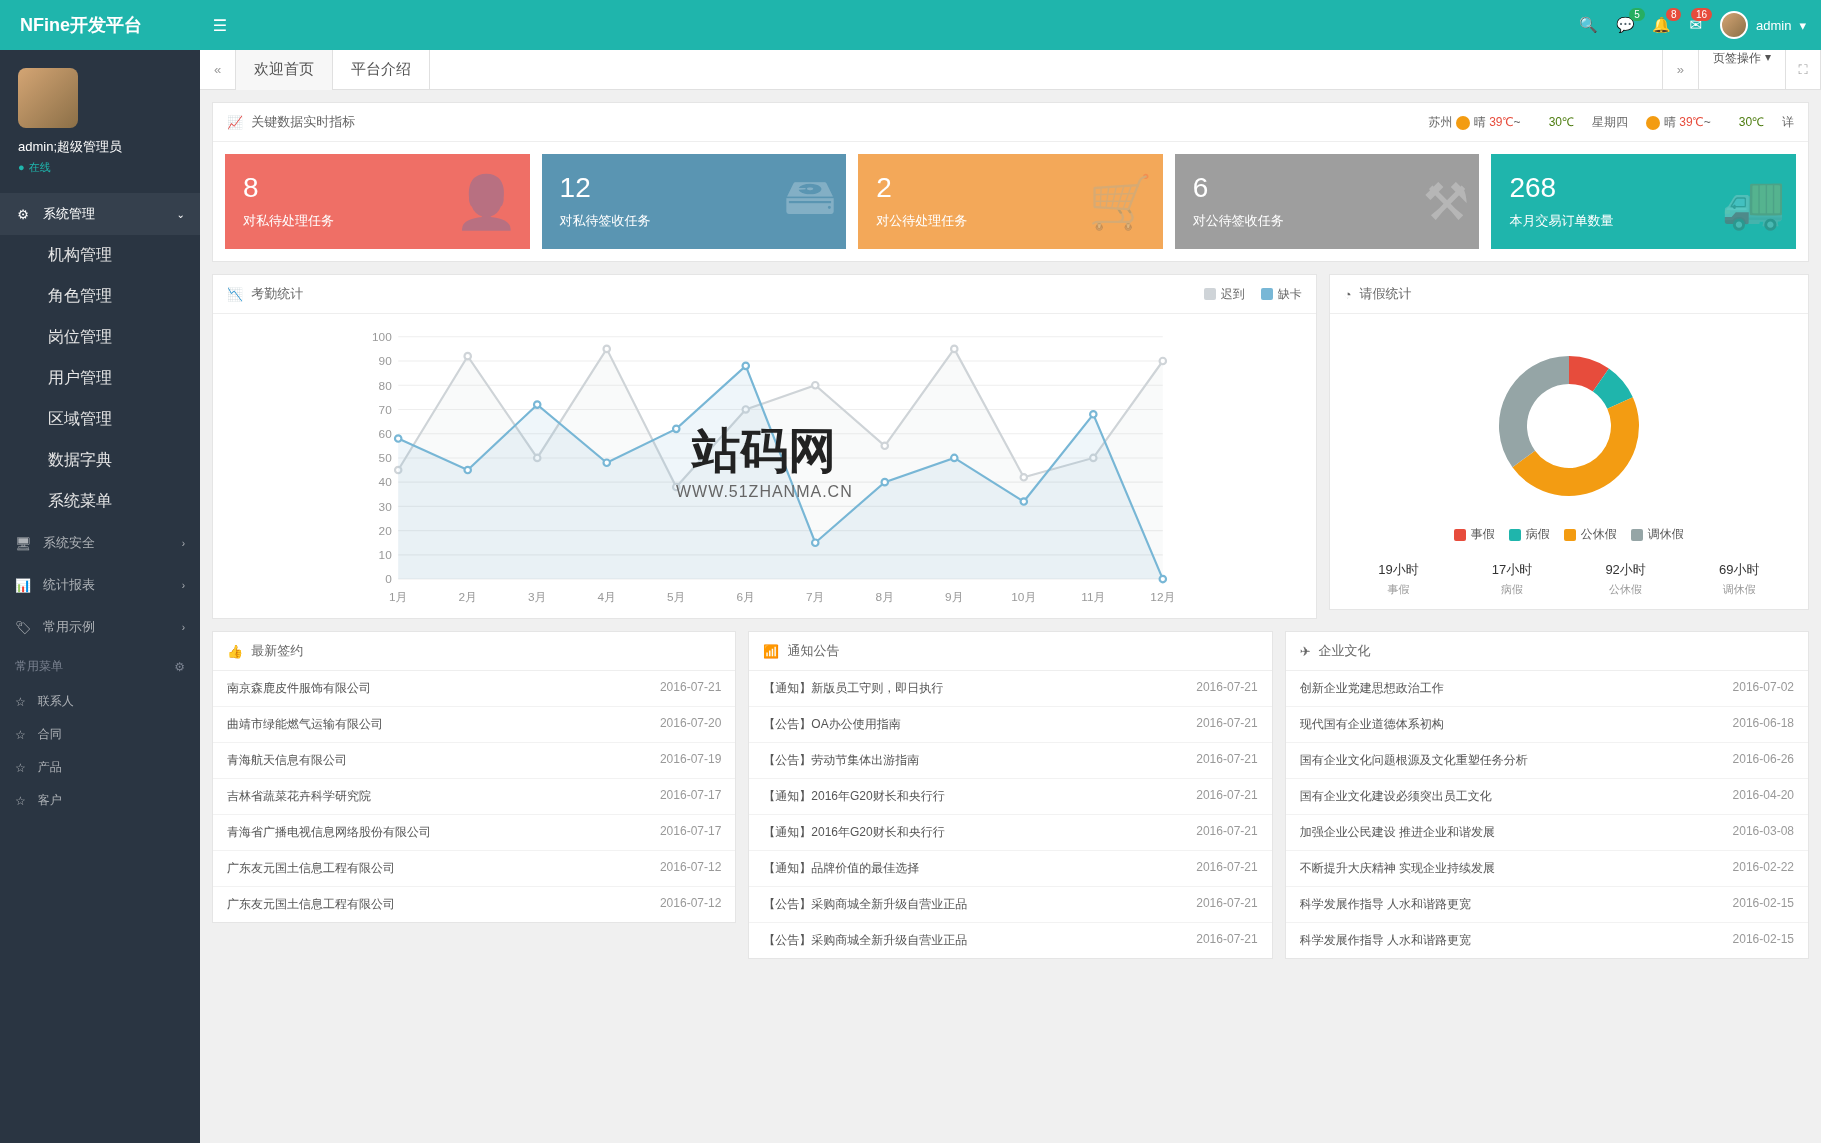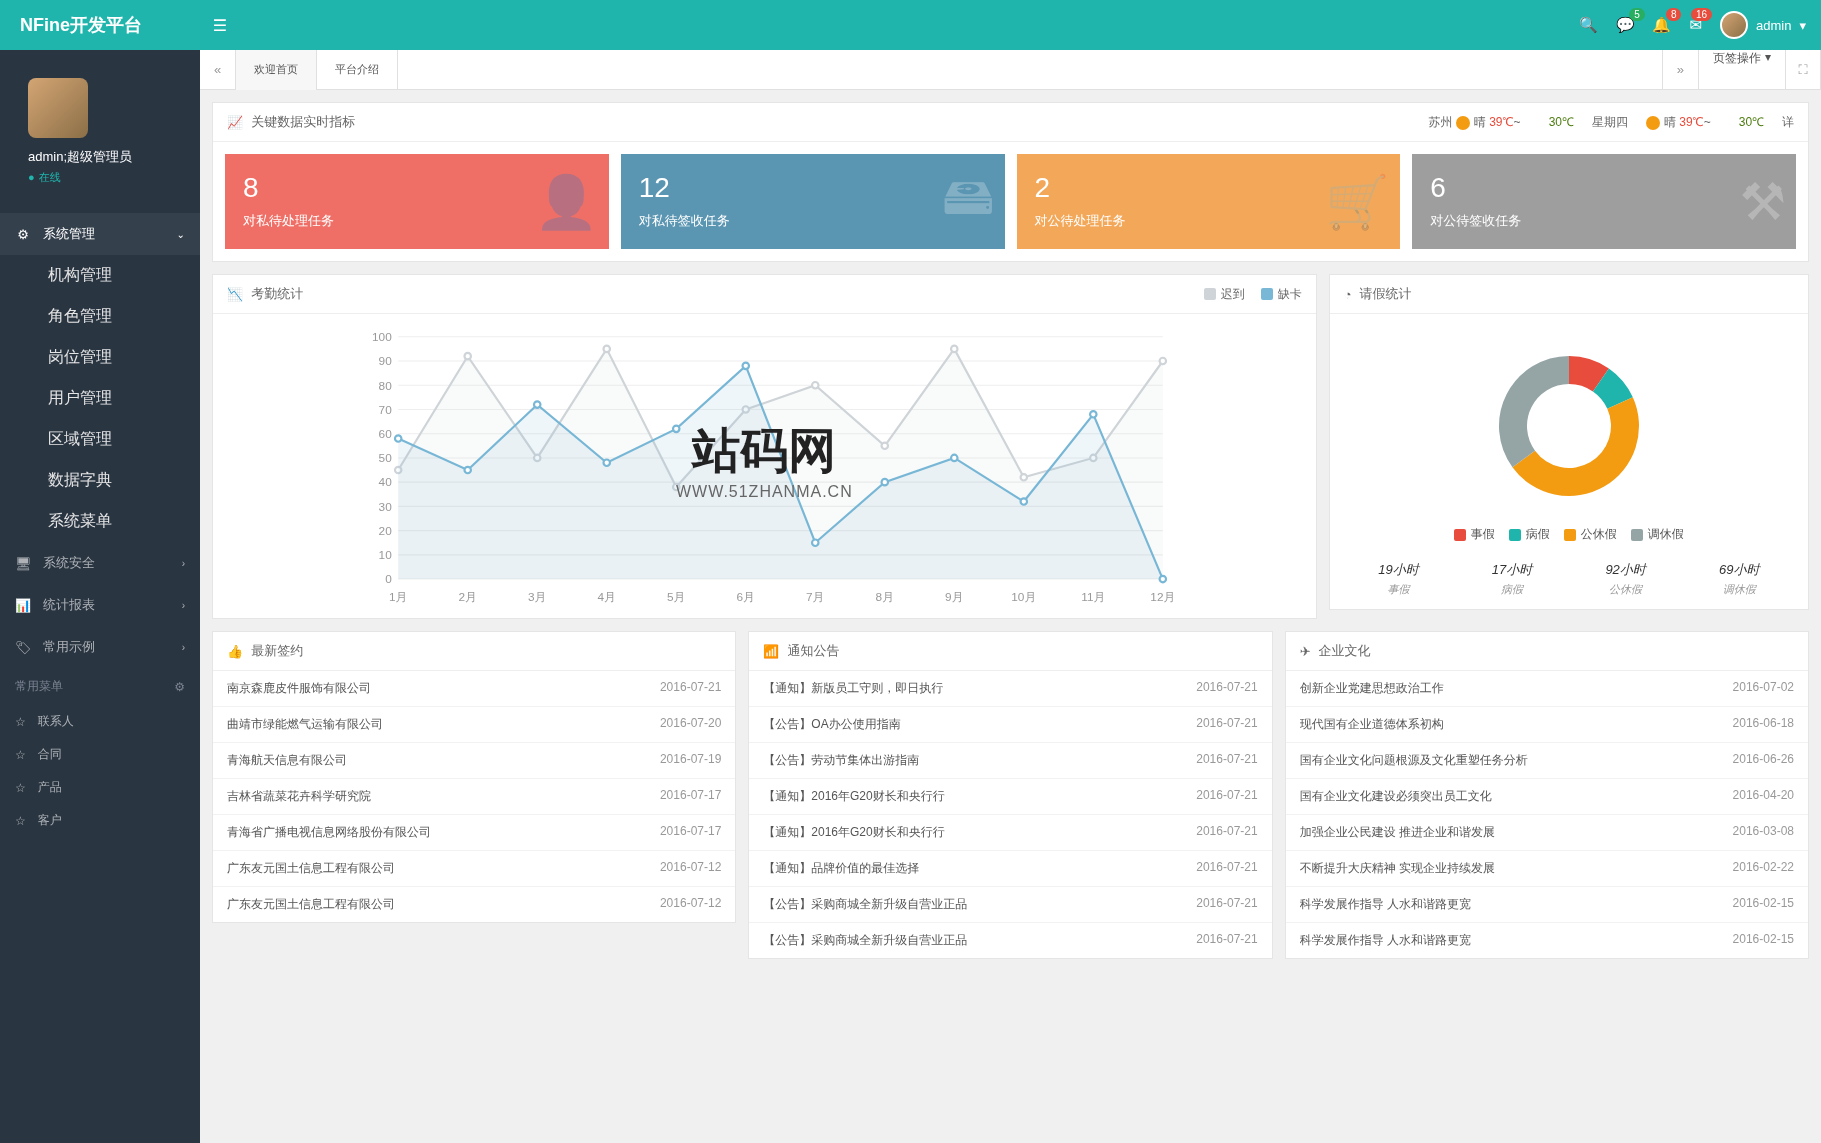--- a/index.html
+++ b/index.html
@@ -8,38 +8,38 @@
 .logo { width: 200px; padding-left: 20px; font-size: 18px; font-weight: bold; }
 .hamburger { width: 40px; text-align: center; cursor: pointer; font-size: 16px; }
 .header-right { margin-left: auto; display: flex; align-items: center; padding-right: 15px; gap: 18px; }
 .header-icon { position: relative; cursor: pointer; font-size: 15px; }
 .badge { position: absolute; top: -8px; right: -10px; background: #e74c3c; color: #fff; border-radius: 8px; font-size: 10px; padding: 1px 5px; }
 .badge.green { background: #27ae60; }
 .user-area { display: flex; align-items: center; gap: 8px; cursor: pointer; }
 .avatar-sm { width: 28px; height: 28px; border-radius: 50%; background: linear-gradient(135deg,#d4a574,#8b6f47); border: 2px solid #fff; }
 .layout { display: flex; height: calc(100vh - 50px); }
 .sidebar { width: 200px; background: #2a3542; color: #aeb2b7; overflow-y: auto; }
-.profile { padding: 28px; text-align: left; }
+.profile { padding: 18px; text-align: left; }
 .avatar-lg { width: 60px; height: 60px; border-radius: 8px; background: linear-gradient(135deg,#d4a574,#8b6f47); margin-bottom: 10px; }
 .profile-name { color: #fff; font-size: 13px; margin-bottom: 4px; }
 .profile-status { font-size: 11px; color: #1fb5ac; }
 .profile-status::before { content: "●"; margin-right: 4px; }
 .nav-item { padding: 12px 15px; display: flex; align-items: center; gap: 12px; cursor: pointer; color: #aeb2b7; }
 .nav-item.active { background: #35404d; color: #fff; }
 .nav-icon { width: 16px; text-align: center; }
 .nav-arrow { margin-left: auto; font-size: 10px; }
 .nav-sub { padding: 10px 15px 10px 48px; cursor: pointer; font-size: 16px; color: #e5e5e5; }
 .nav-section { padding: 10px 15px; font-size: 12px; color: #7a8290; display: flex; align-items: center; }
 .nav-gear { margin-left: auto; cursor: pointer; }
 .fav-item { padding: 8px 15px; display: flex; align-items: center; gap: 12px; cursor: pointer; font-size: 12px; }
 .main { flex: 1; overflow-y: auto; background: #f0f0f0; }
 .tabbar { background: #fff; border-bottom: 1px solid #e0e0e0; display: flex; align-items: center; height: 40px; }
 .tab-btn { width: 36px; height: 40px; display: flex; align-items: center; justify-content: center; border-right: 1px solid #e0e0e0; cursor: pointer; color: #999; }
 .tab-btn.right { border-left: 1px solid #e0e0e0; border-right: none; margin-left: auto; }
-.tab { padding: 8px 18px; height: 40px; display: flex; align-items: center; border-right: 1px solid #e0e0e0; cursor: pointer; font-size: 11px; }
+.tab { padding: 8px 18px; height: 40px; display: flex; align-items: center; border-right: 1px solid #e0e0e0; cursor: pointer; font-size: 15px; }
 .tab.active { background: #f7f7f7; }
 .tab-ops { padding: 0 14px; height: 40px; display: flex; align-items: flex-start; border-left: 1px solid #e0e0e0; cursor: pointer; font-size: 12px; gap: 4px; }
 .content { padding: 12px; }
 .panel { background: #fff; border: 1px solid #e5e5e5; margin-bottom: 12px; }
 .panel-header { padding: 10px 14px; border-bottom: 1px solid #eee; display: flex; align-items: center; gap: 8px; font-size: 13px; color: #666; }
 .panel-body { padding: 12px; }
 .weather { margin-left: auto; display: flex; gap: 18px; font-size: 12px; align-items: center; color: #666; }
 .weather .hi { color: #e74c3c; }
 .weather .lo { color: #4d7c0f; margin-left: 28px; }
 .sun { display: inline-block; width: 14px; height: 14px; border-radius: 50%; background: #f39c12; vertical-align: middle; margin-right: 4px; }
@@ -52,21 +52,21 @@
 .col-8 { flex: 2.3; }
 .col-4 { flex: 1; }
 .col-6 { flex: 1; }
 .legend { margin-left: auto; display: flex; gap: 16px; font-size: 12px; }
 .legend-item { display: flex; align-items: center; gap: 5px; }
 .legend-box { width: 12px; height: 12px; border-radius: 2px; }
 .chart-area { height: 280px; position: relative; }
 .donut { width: 180px; height: 180px; margin: 10px auto; position: relative; }
 .donut svg { transform: rotate(-90deg); }
 .leave-legend { display: flex; justify-content: center; gap: 14px; font-size: 12px; margin-top: 8px; }
-.leave-stats { display: flex; justify-content: space-around; margin-top: 18px; text-align: center; font-style: italic; }
+.leave-stats { display: flex; justify-content: space-around; margin-top: 18px; text-align: center; }
 .leave-stat-val { font-size: 13px; color: #333; }
 .leave-stat-lbl { font-size: 11px; color: #999; margin-top: 3px; }
 .list-row { display: flex; justify-content: space-between; padding: 9px 14px; border-bottom: 1px solid #f2f2f2; font-size: 12px; }
 .list-row:last-child { border-bottom: none; }
 .list-title { color: #555; overflow: hidden; text-overflow: ellipsis; white-space: nowrap; flex: 1; margin-right: 10px; }
 .list-date { color: #999; }
 .axis-label { font-size: 11px; fill: #999; }
 .grid-line { stroke: #eee; stroke-width: 1; }
 .line-path { fill: none; stroke-width: 2; }
 </style>
@@ -188,20 +188,25 @@
   </div>
               <div class="stat" style="background:#f3a859">
     <div class="stat-num">2</div>
     <div class="stat-label">对公待处理任务</div>
     <div class="stat-icon">🛒</div>
   </div>
               <div class="stat" style="background:#9e9e9e">
     <div class="stat-num">6</div>
     <div class="stat-label">对公待签收任务</div>
     <div class="stat-icon">⚒</div>
+  </div>
+              <div class="stat" style="background:#1fb5ac">
+    <div class="stat-num">268</div>
+    <div class="stat-label">本月交易订单数量</div>
+    <div class="stat-icon">🚚</div>
   </div>
             </div>
         </div>
       </div>
 
       <div class="row">
         <div class="col-8">
           <div class="panel">
             <div class="panel-header">
               <span>📉</span>

